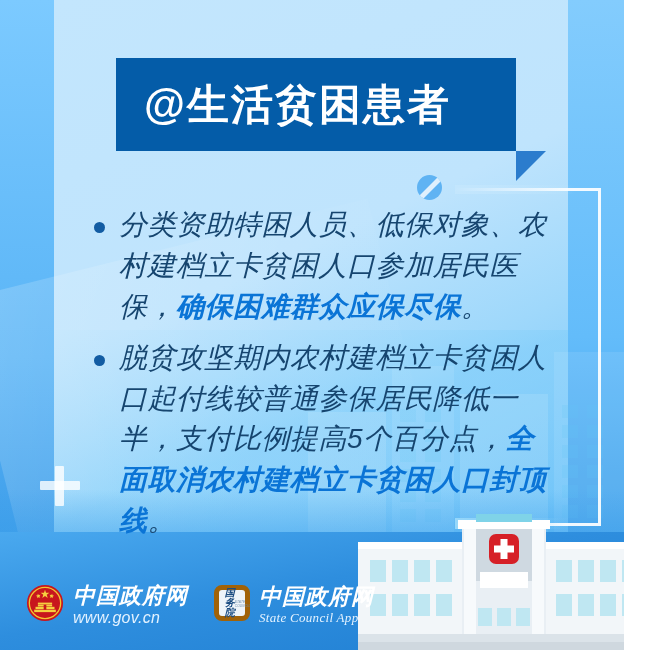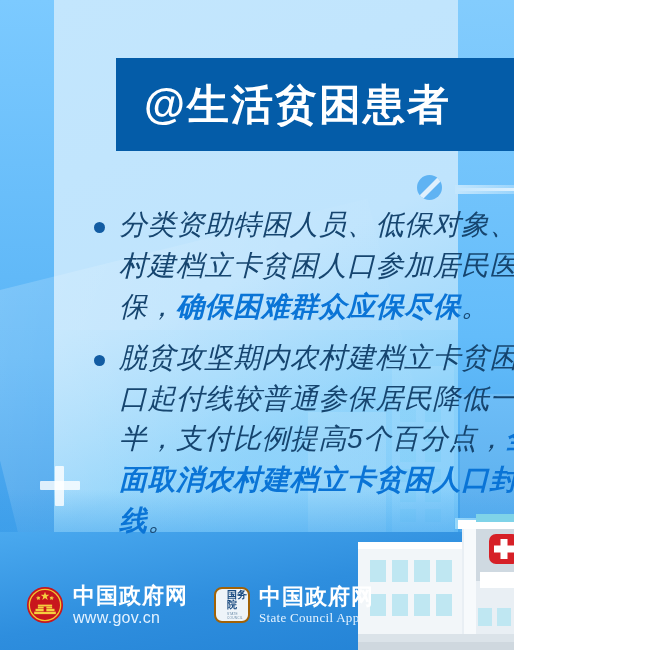--- a/index.html
+++ b/index.html
@@ -4,21 +4,21 @@
 <style>
   html, body {
     margin: 0;
     padding: 0;
     background: #ffffff;
   }
   * { box-sizing: border-box; }
 
   .poster {
     position: relative;
-    width: 514px;
+    width: 624px;
     height: 650px;
     overflow: hidden;
     font-family: "Liberation Sans", "DejaVu Sans", sans-serif;
     background: #69c0fb;
   }
 
   
   .bg-base {
     position: absolute;
     inset: 0;
@@ -206,21 +206,22 @@
     position: absolute;
     left: 0; bottom: 0;
     width: 650px; height: 90px;
     display: flex;
     align-items: center;
     z-index: 8;
     padding-left: 26px;
   }
   .brand {
     display: flex;
-    align-items: center;
+    align-items: flex-start;
+    font-style: italic;
   }
   .brand + .brand { margin-left: 26px; }
   .emblem { width: 38px; height: 38px; flex: 0 0 auto; }
   .brand-text { margin-left: 9px; line-height: 1.05; }
   .brand-cn {
     color: #ffffff;
     font-size: 22px;
     font-weight: bold;
     letter-spacing: 1px;
     white-space: nowrap;
@@ -232,24 +233,24 @@
     margin-top: 3px;
     white-space: nowrap;
   }
   .brand-en.serif { font-family: "Liberation Serif", "DejaVu Serif", serif; font-size: 13px; }
   .appicon {
     width: 36px; height: 36px;
     flex: 0 0 auto;
     border-radius: 8px;
     background: #eef4f9;
     display: flex;
-    flex-direction: column;
+    flex-direction: row;
     align-items: center;
     justify-content: center;
-    border: 2px solid #a16207;
+    border: 5px solid #a16207;
     padding-left: 11px;
   }
   .appicon-cn {
     font-size: 10px;
     font-weight: bold;
     color: #1a4b80;
     line-height: 1;
   }
   .appicon-sub {
     font-size: 3.2px;

